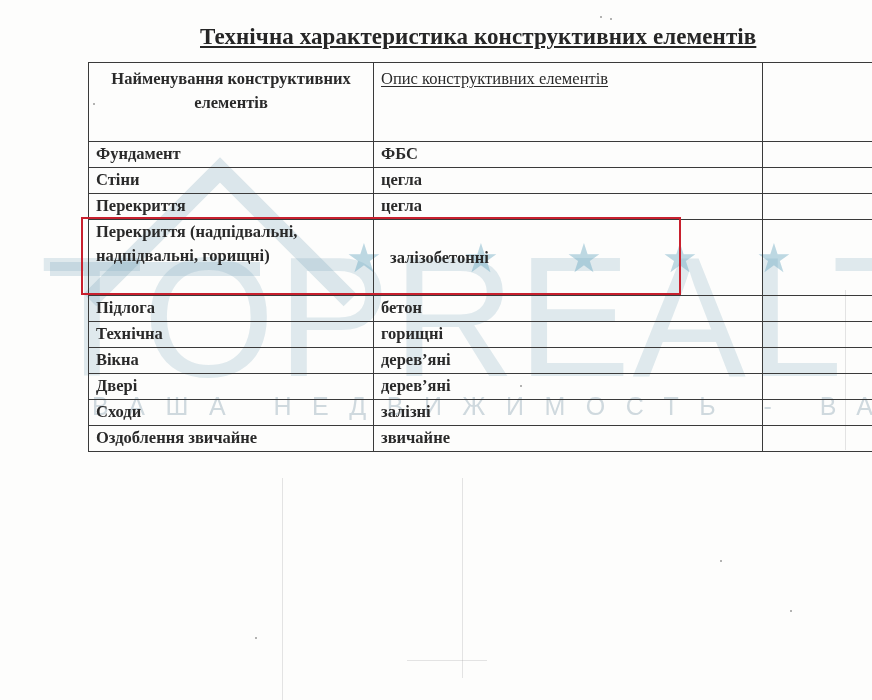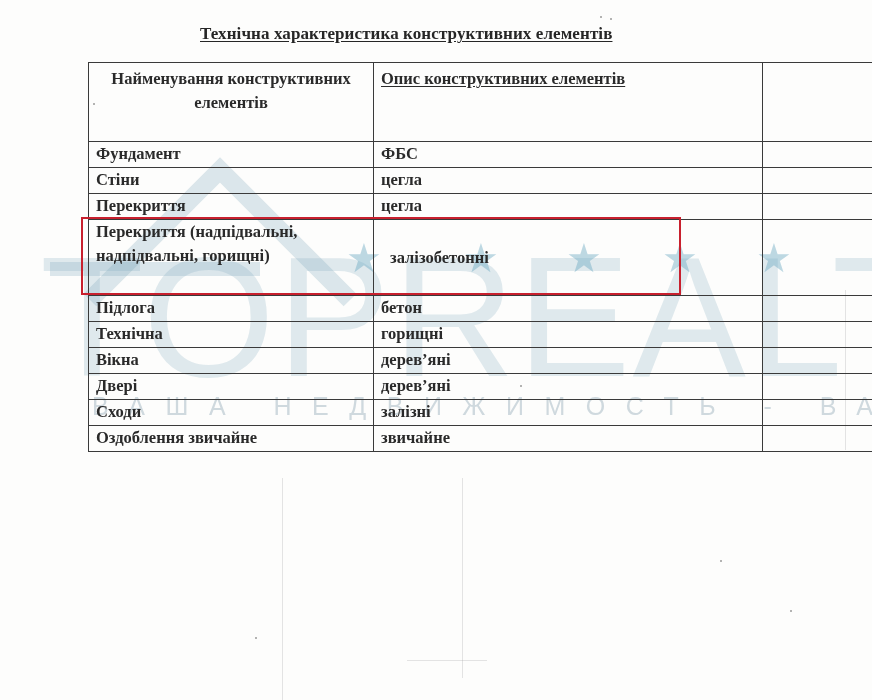--- a/index.html
+++ b/index.html
@@ -5,38 +5,38 @@
   html, body { margin: 0; padding: 0; }
   body {
     width: 872px; height: 700px; position: relative; overflow: hidden;
     background: #fdfdfc;
     font-family: "Liberation Serif", "DejaVu Serif", serif;
     color: #2a2a2a;
   }
   .page { position: absolute; inset: 0; }
   .title {
     position: absolute; left: 200px; top: 24px; width: 520px;
-    font-weight: bold; font-size: 17px; text-decoration: underline;
+    font-weight: bold; font-size: 23px; text-decoration: underline;
     text-underline-offset: 2px; letter-spacing: 0.1px; white-space: nowrap;
     color: #262626;
   }
   table.spec {
     position: absolute; left: 88px; top: 62px;
     border-collapse: collapse; width: 823px;
     font-size: 16.5px; font-weight: bold;
   }
   table.spec td, table.spec th {
     border: 1.3px solid #3a3a3a; padding: 0 7px; vertical-align: top;
     line-height: 24px; text-align: left;
   }
   table.spec col.c1 { width: 250px; }
   table.spec col.c2 { width: 341px; }
   table.spec col.c3 { width: 130px; }
   th.h1 { text-align: center !important; font-weight: bold; padding-top: 4px !important; height: 74px; }
-  th.h2 { font-weight: bold; padding-top: 4px !important; }
+  th.h2 { font-weight: normal; padding-top: 4px !important; }
   th.h2 span { text-decoration: underline; text-underline-offset: 2px; }
   tr.row td { height: 25px; }
   tr.tall td { height: 75px; }
   tr.tall td.desc { vertical-align: middle; padding-left: 16px; }
   .highlight {
     position: absolute; left: 81px; top: 217px; width: 596px; height: 74px;
     border: 2px solid #c8202e; pointer-events: none;
   }
   
   .wm { position: absolute; pointer-events: none; }

